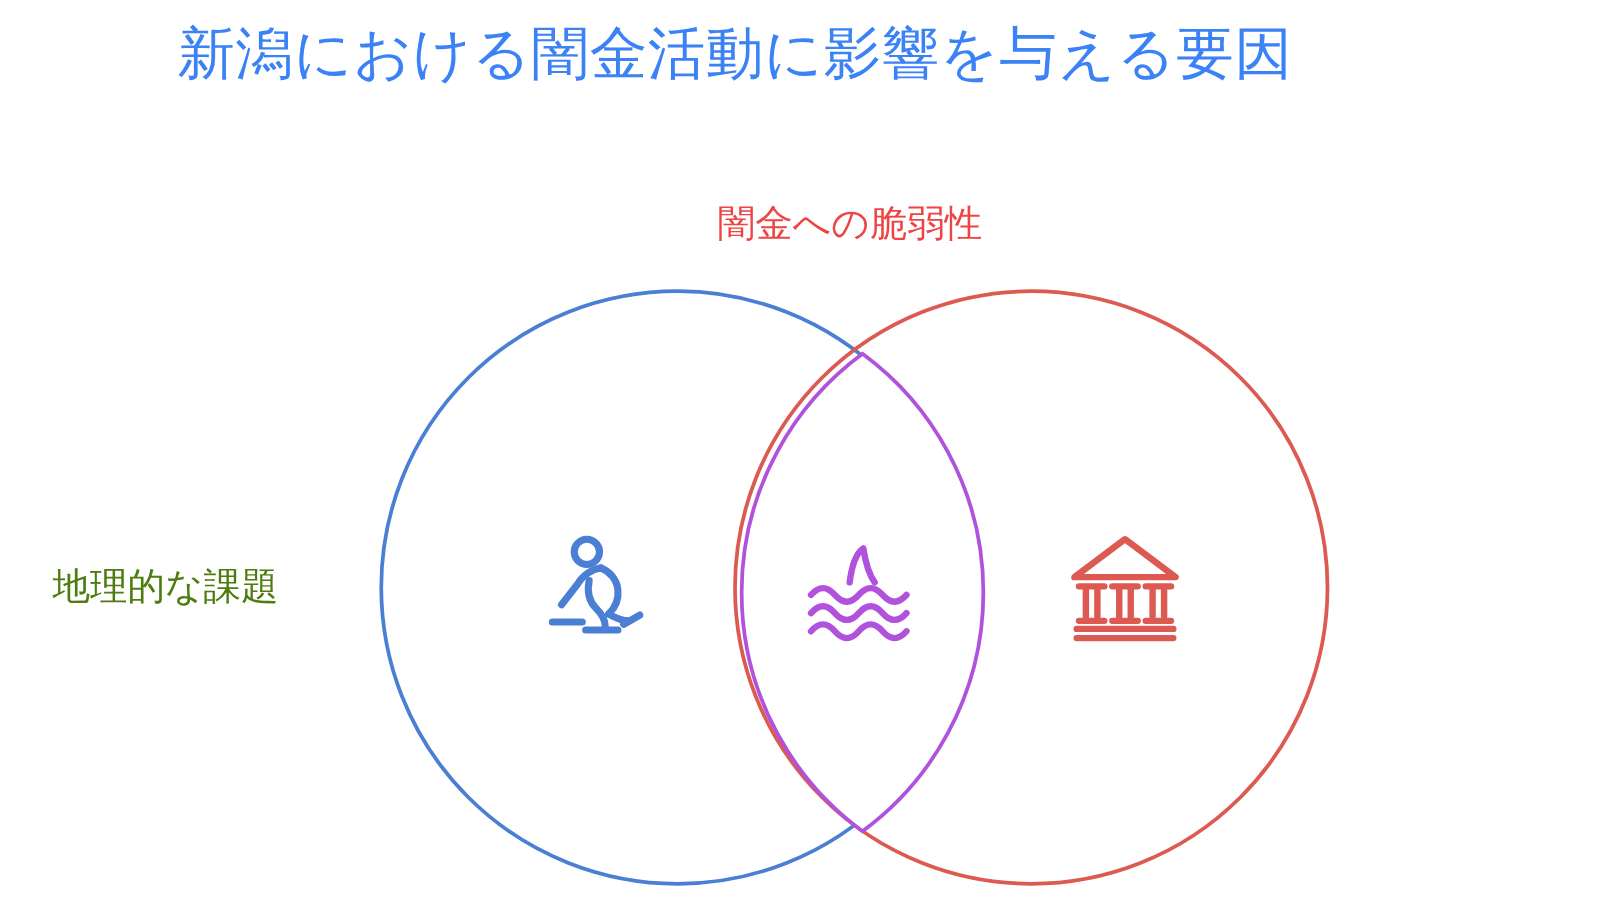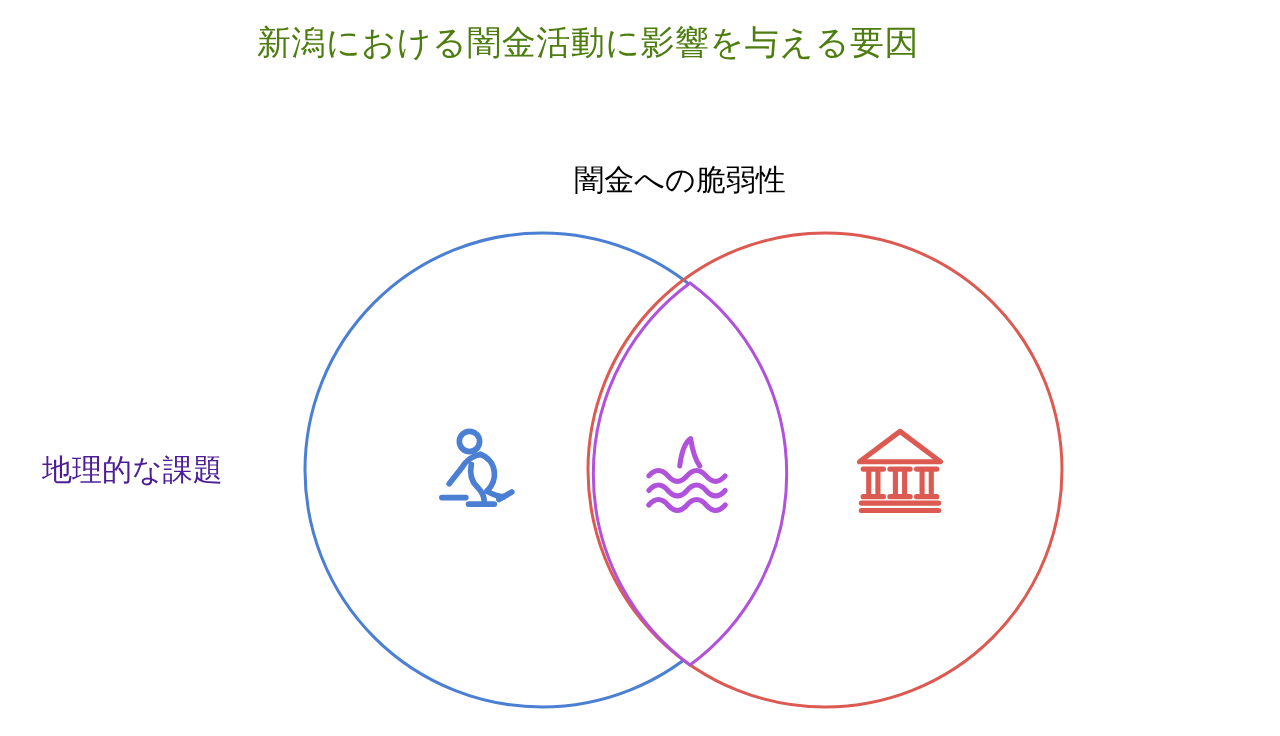--- a/index.html
+++ b/index.html
@@ -22,48 +22,48 @@
     background: #ffffff;
   }
 
   
   .title {
     position: absolute;
     left: 0;
     top: 20px;
     width: 1176px;
     text-align: center;
-    font-size: 34px;
+    font-size: 46px;
     line-height: 44px;
-    color: #4d7c0f;
+    color: #3b82f6;
     letter-spacing: 0.5px;
     font-weight: 400;
     white-space: nowrap;
   }
 
   
   .center-label {
     position: absolute;
     left: 440px;
     top: 160px;
     width: 480px;
     text-align: center;
     font-size: 30px;
     line-height: 40px;
-    color: #000000;
+    color: #ef4444;
     font-weight: 400;
     white-space: nowrap;
   }
 
   
   .side-label {
     position: absolute;
     font-size: 30px;
     line-height: 40px;
-    color: #4c1d95;
+    color: #4d7c0f;
     font-weight: 400;
     white-space: nowrap;
   }
   .side-label.left {
     left: 42px;
     top: 450px;
     width: 250px;
     text-align: left;
   }
   .side-label.right {

